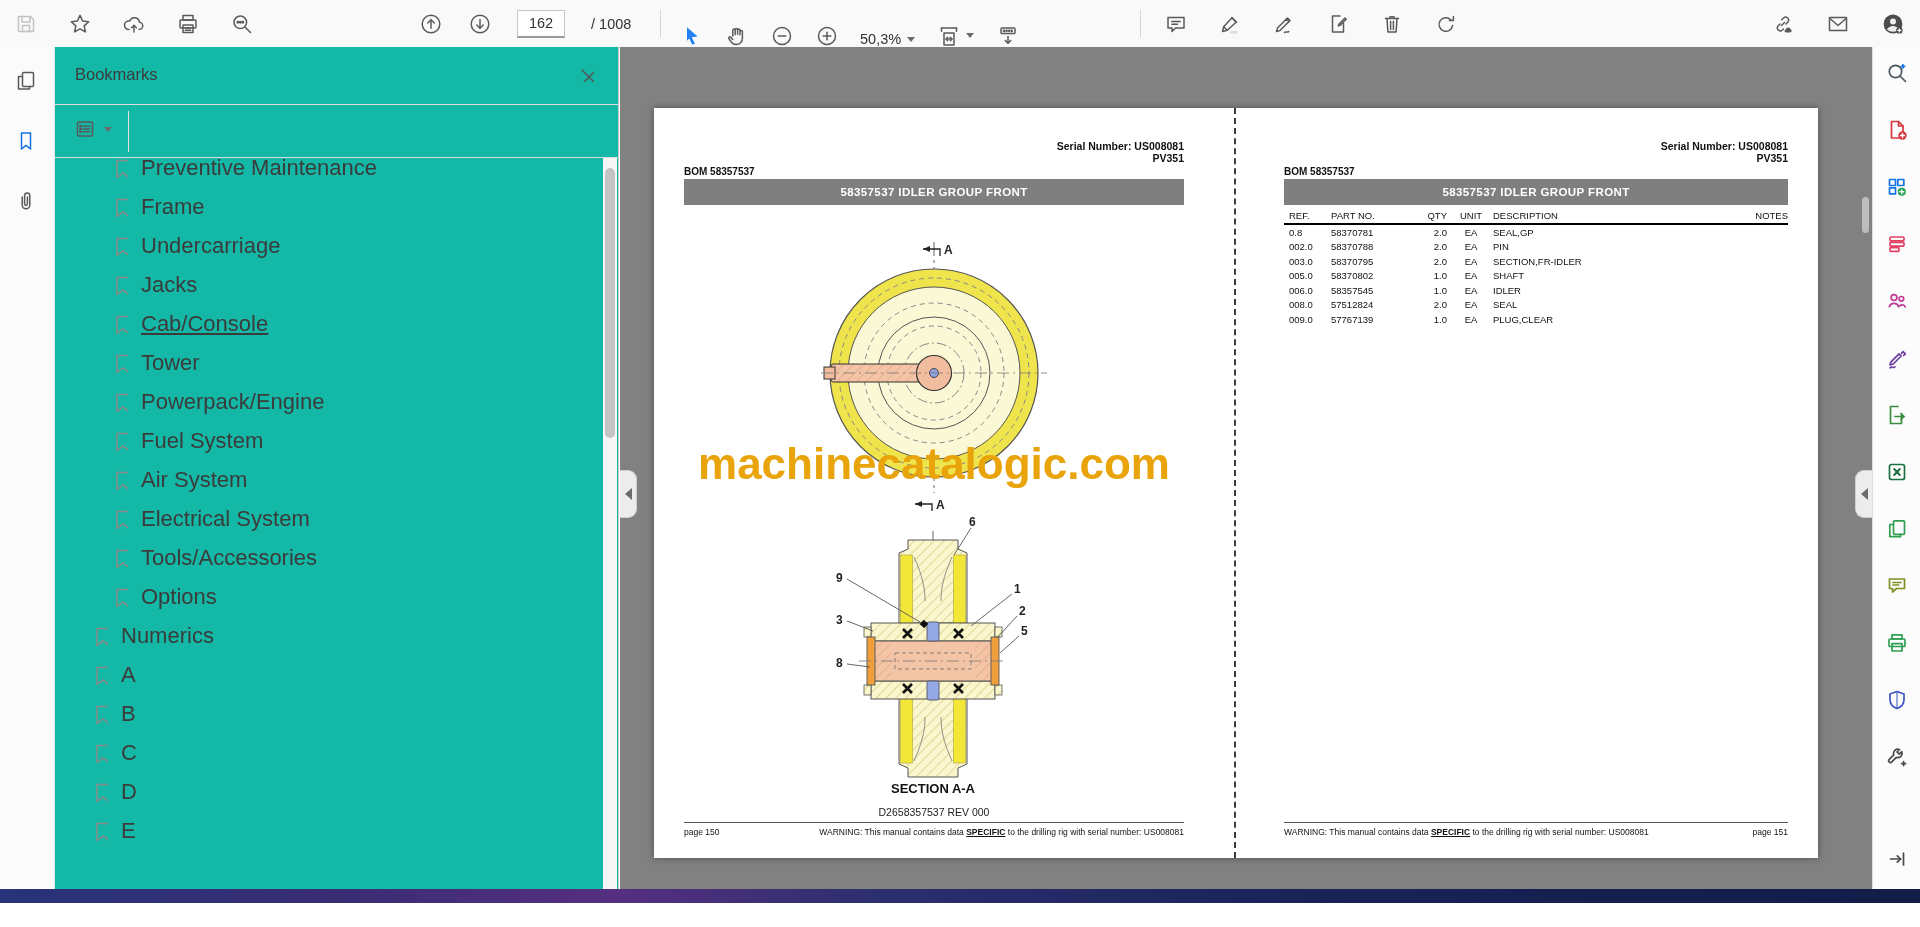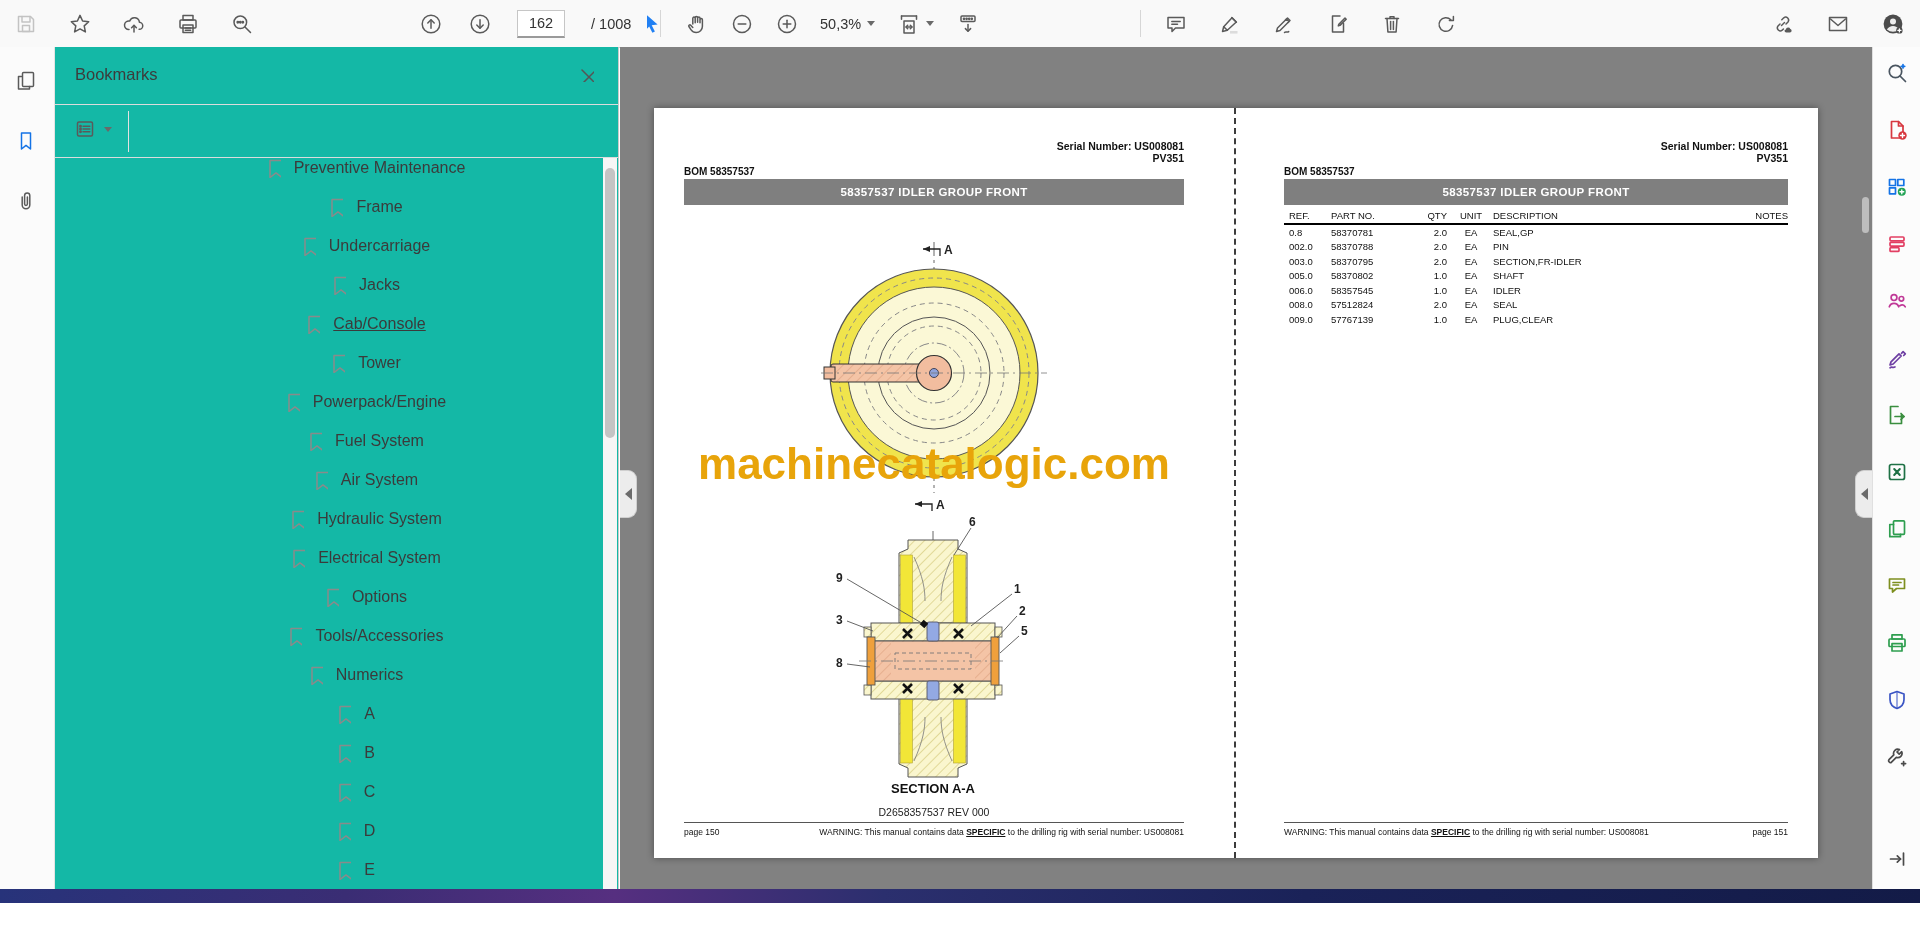--- a/index.html
+++ b/index.html
@@ -3,21 +3,21 @@
 <meta charset="utf-8">
 <style>
   html,body{margin:0;padding:0;background:#fff;}
   .window{position:relative;width:1920px;height:903px;overflow:hidden;font-family:"Liberation Sans",sans-serif;background:#fff;}
 
   
   .toolbar{position:absolute;left:0;top:0;width:100%;height:47px;background:#f9f9f9;border-bottom:1px solid #d2d2d2;}
   .tb-grp{position:absolute;top:0;height:47px;display:flex;align-items:center;gap:31px;}
   .tb-left{left:14px;}
   .tb-nav{left:419px;gap:26px;}
-  .tb-view{left:640px;gap:22px;}
+  .tb-view{left:680px;gap:22px;align-items:flex-end;}
   .tb-annot{left:1164px;gap:31px;}
   .tb-right{right:16px;gap:32px;}
   .ic{width:23px;height:23px;stroke:#5a5a5a;fill:none;stroke-width:1.5;stroke-linecap:round;stroke-linejoin:round;display:block;}
   .icbtn{cursor:pointer;display:flex;align-items:center;}
   .tb-div{position:absolute;top:10px;width:1px;height:27px;background:#d6d6d6;}
   .pagebox{width:46px;height:25px;border:1px solid #c6c6c6;border-bottom:2px solid #9a9a9a;background:#fff;display:flex;align-items:center;justify-content:center;font-size:14.5px;color:#333;}
   .pagetotal{font-size:14.5px;color:#333;white-space:nowrap;}
   .zoomval{font-size:14.5px;color:#333;}
   .caret{width:0;height:0;border-left:4.5px solid transparent;border-right:4.5px solid transparent;border-top:5px solid #6a6a6a;margin-left:6px;}
   .zgroup{display:flex;align-items:center;}
@@ -28,21 +28,21 @@
   
   .bm-panel{position:absolute;left:55px;top:47px;bottom:14px;width:564px;background:#14b8a6;border-right:1px solid #c9c9c9;box-sizing:border-box;}
   .bm-header{position:absolute;left:0;top:0;width:100%;height:58px;border-bottom:1px solid #dcdcdc;box-sizing:border-box;}
   .bm-title{position:absolute;left:20px;top:18px;font-size:16.5px;color:#3c3c3c;}
   .bm-close{position:absolute;right:24px;top:18px;cursor:pointer;}
   .bm-opts-row{position:absolute;left:0;top:58px;width:100%;height:53px;border-bottom:1px solid #dcdcdc;box-sizing:border-box;}
   .bm-opts{position:absolute;left:18px;top:12px;display:flex;align-items:center;cursor:pointer;}
   .bm-opts-div{position:absolute;left:73px;top:6px;width:1px;height:41px;background:#e2e2e2;}
   .bm-list{position:absolute;left:0;top:111px;bottom:0;width:100%;overflow:hidden;}
   .bm-list-inner{margin-top:-10px;}
-  .bm-row{height:39px;display:flex;align-items:center;cursor:pointer;color:#3b3b3b;font-size:16px;justify-content:center;}
+  .bm-row{height:39px;display:flex;align-items:center;cursor:pointer;color:#3b3b3b;font-size:22px;}
   .bm-row.lvl1{padding-left:56px;}
   .bm-row.lvl0{padding-left:36px;}
   .bm-row .bmk{margin-right:13px;flex:none;}
   .bm-row.active span{text-decoration:underline;}
   .bm-scroll-track{position:absolute;right:1px;top:111px;bottom:0;width:14px;background:#f6f6f6;}
   .bm-scroll-thumb{position:absolute;right:3px;top:121px;width:10px;height:270px;background:#c4c4c4;border-radius:5px;cursor:pointer;}
 
   
   .doc{position:absolute;left:620px;right:48px;top:47px;bottom:14px;background:#818181;overflow:hidden;}
   .page-white{position:absolute;left:34px;top:61px;width:1164px;height:750px;background:#fff;box-shadow:0 0 7px rgba(0,0,0,.4);}
@@ -378,39 +378,33 @@
         <div class="bm-row lvl1">
             <svg class="ic bmk" style="width:17px;height:21px;stroke:#8a8a8a">
               <path d="M6 3.5h12v17l-6-4.6-6 4.6z"></path>
             </svg>
             <span>Air System</span>
           </div>
         <div class="bm-row lvl1">
             <svg class="ic bmk" style="width:17px;height:21px;stroke:#8a8a8a">
               <path d="M6 3.5h12v17l-6-4.6-6 4.6z"></path>
             </svg>
-            <span>Hydraulic System</span>
-          </div>
-        <div class="bm-row lvl1">
-            <svg class="ic bmk" style="width:17px;height:21px;stroke:#8a8a8a">
-              <path d="M6 3.5h12v17l-6-4.6-6 4.6z"></path>
-            </svg>
             <span>Electrical System</span>
           </div>
         <div class="bm-row lvl1">
             <svg class="ic bmk" style="width:17px;height:21px;stroke:#8a8a8a">
               <path d="M6 3.5h12v17l-6-4.6-6 4.6z"></path>
             </svg>
+            <span>Tools/Accessories</span>
+          </div>
+        <div class="bm-row lvl1">
+            <svg class="ic bmk" style="width:17px;height:21px;stroke:#8a8a8a">
+              <path d="M6 3.5h12v17l-6-4.6-6 4.6z"></path>
+            </svg>
             <span>Options</span>
-          </div>
-        <div class="bm-row lvl1">
-            <svg class="ic bmk" style="width:17px;height:21px;stroke:#8a8a8a">
-              <path d="M6 3.5h12v17l-6-4.6-6 4.6z"></path>
-            </svg>
-            <span>Tools/Accessories</span>
           </div>
         <div class="bm-row lvl0">
             <svg class="ic bmk" style="width:17px;height:21px;stroke:#8a8a8a">
               <path d="M6 3.5h12v17l-6-4.6-6 4.6z"></path>
             </svg>
             <span>Numerics</span>
           </div>
         <div class="bm-row lvl0">
             <svg class="ic bmk" style="width:17px;height:21px;stroke:#8a8a8a">
               <path d="M6 3.5h12v17l-6-4.6-6 4.6z"></path>

